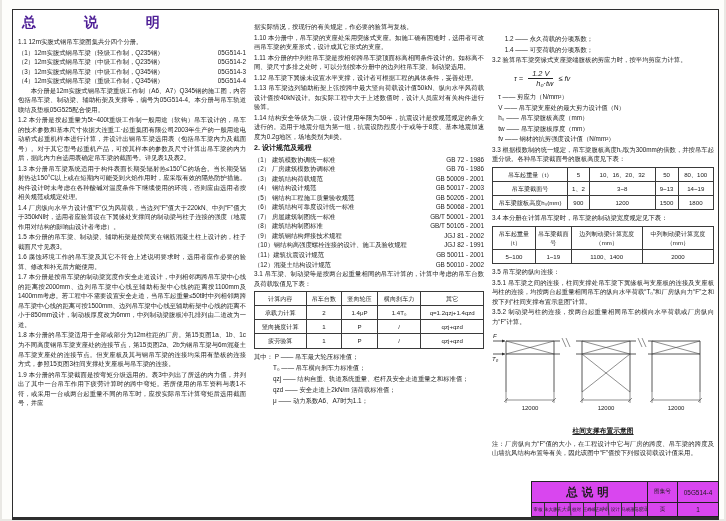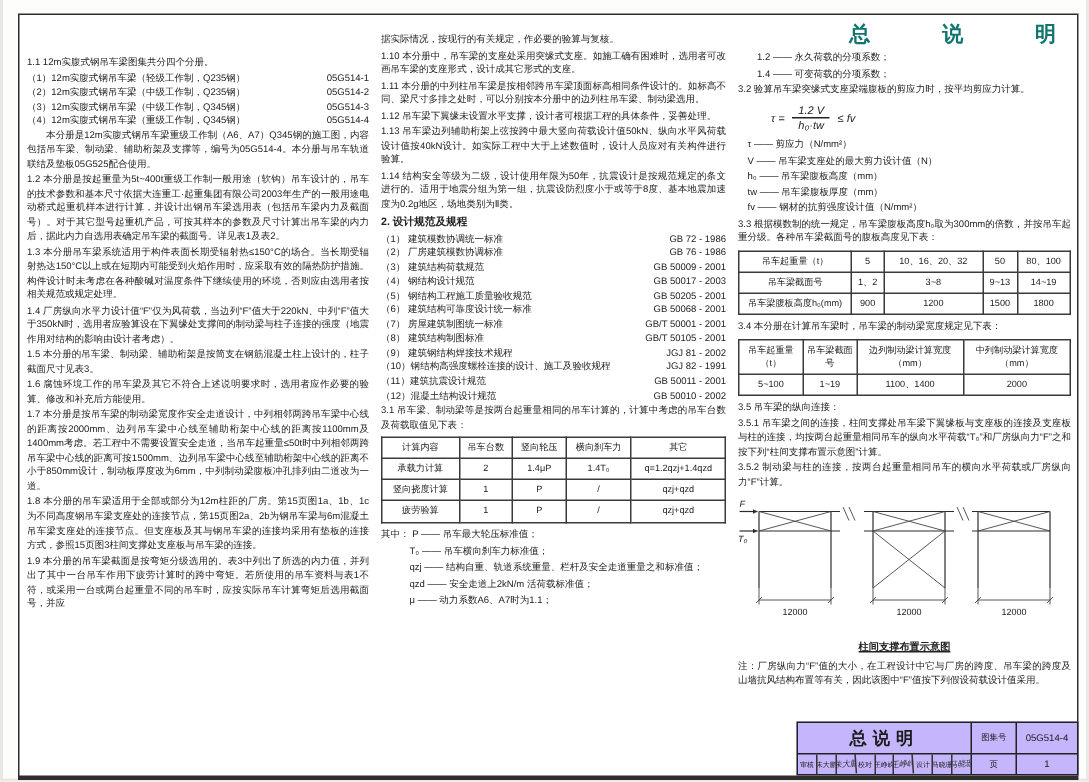--- a/index.html
+++ b/index.html
@@ -1,46 +1,46 @@
 <!DOCTYPE html>
 <html><head>
 <meta charset="utf-8">
 <style>
   html,body{margin:0;padding:0;}
   body{width:726px;height:521px;background:#e9e8e4;position:relative;overflow:hidden;
        font-family:"Liberation Sans","DejaVu Sans",sans-serif;color:#1c1c1c;}
   .paper{position:absolute;left:2px;top:0;width:722px;height:519px;background:#fdfdfb;}
   .frame{position:absolute;left:12px;top:9px;width:705px;height:507px;
          border:1.4px solid #2e2e2e;border-bottom-width:3px;background:#fff;}
-  .page-title{position:absolute;top:14px;left:0;width:100%;text-align:right;
-         font-size:14px;font-weight:bold;letter-spacing:22px;text-indent:22px;color:#0f766e;}
+  .page-title{position:absolute;top:14px;left:0;width:100%;text-align:left;
+         font-size:14px;font-weight:bold;letter-spacing:22px;text-indent:22px;color:#4c1d95;}
   .col{position:absolute;font-size:6.35px;line-height:1.5;text-align:justify;color:#222;}
   #col-left{left:18px;top:37px;width:228px;height:448px;overflow:hidden;}
   #col-mid{left:254px;top:22px;width:230px;height:452px;overflow:hidden;}
   #col-right{left:492px;top:34px;width:222px;height:452px;overflow:hidden;}
   .col p{margin:0 0 1px 0;}
   .h{font-size:7.1px;font-weight:bold;margin:2px 0 1px 0;}
   .vol-row,.code-row{display:flex;justify-content:space-between;}
   .vol-row .t,.code-row .t{flex:1;}
   .vol-row .r,.code-row .r{margin-left:5px;white-space:nowrap;}
   table{border-collapse:collapse;width:100%;margin:3px 0;font-size:6.1px;text-align:center;}
   td{border:0.8px solid #3a3a3a;padding:2px 1px;}
   .notes p{margin:0 0 1.5px 0;}
   .formula{display:flex;align-items:center;gap:5px;margin:4px 0 4px 22px;
            font-size:7.4px;font-style:italic;}
-  .frac{display:inline-flex;flex-direction:column;align-items:center;line-height:1.25;}
+  .frac{display:inline-flex;flex-direction:column;align-items:flex-end;line-height:1.25;}
   .frac .num{border-bottom:0.9px solid #222;padding:0 4px;}
   .diag-wrap{margin-top:4px;text-align:center;}
   .diag-caption{font-size:6.8px;font-weight:bold;text-decoration:underline;
                 text-align:center;margin:1px 0 3px 0;}
   svg .ln{stroke:#2c2c2c;stroke-width:0.8;fill:none;}
   svg .thin{stroke:#444;stroke-width:0.6;fill:none;}
   svg text{font-family:"Liberation Sans","DejaVu Sans",sans-serif;fill:#222;}
   .titleblock{position:absolute;left:531px;top:481px;width:186px;height:34px;
-              border:1.5px solid #222;display:grid;background:#c4b5fd;
+              border:1.5px solid #222;display:grid;background:#d946ef;
               grid-template-columns:116px 30px 40px;grid-template-rows:21px 13px;}
   .tb-name{grid-column:1;grid-row:1;display:flex;align-items:center;justify-content:center;
            font-size:11.5px;font-weight:bold;letter-spacing:4px;border-right:1px solid #222;
            border-bottom:1px solid #222;}
   .tb-atlas-label{grid-column:2;grid-row:1;border-right:1px solid #222;border-bottom:1px solid #222;
            display:flex;align-items:center;justify-content:center;font-size:5.6px;}
   .tb-atlas-no{grid-column:3;grid-row:1;border-bottom:1px solid #222;
            display:flex;align-items:center;justify-content:center;font-size:6.4px;}
   .tb-sigs{grid-column:1;grid-row:2;display:flex;border-right:1px solid #222;}
   .tb-sigs .cell{flex:1;border-right:0.6px solid #333;display:flex;align-items:center;

